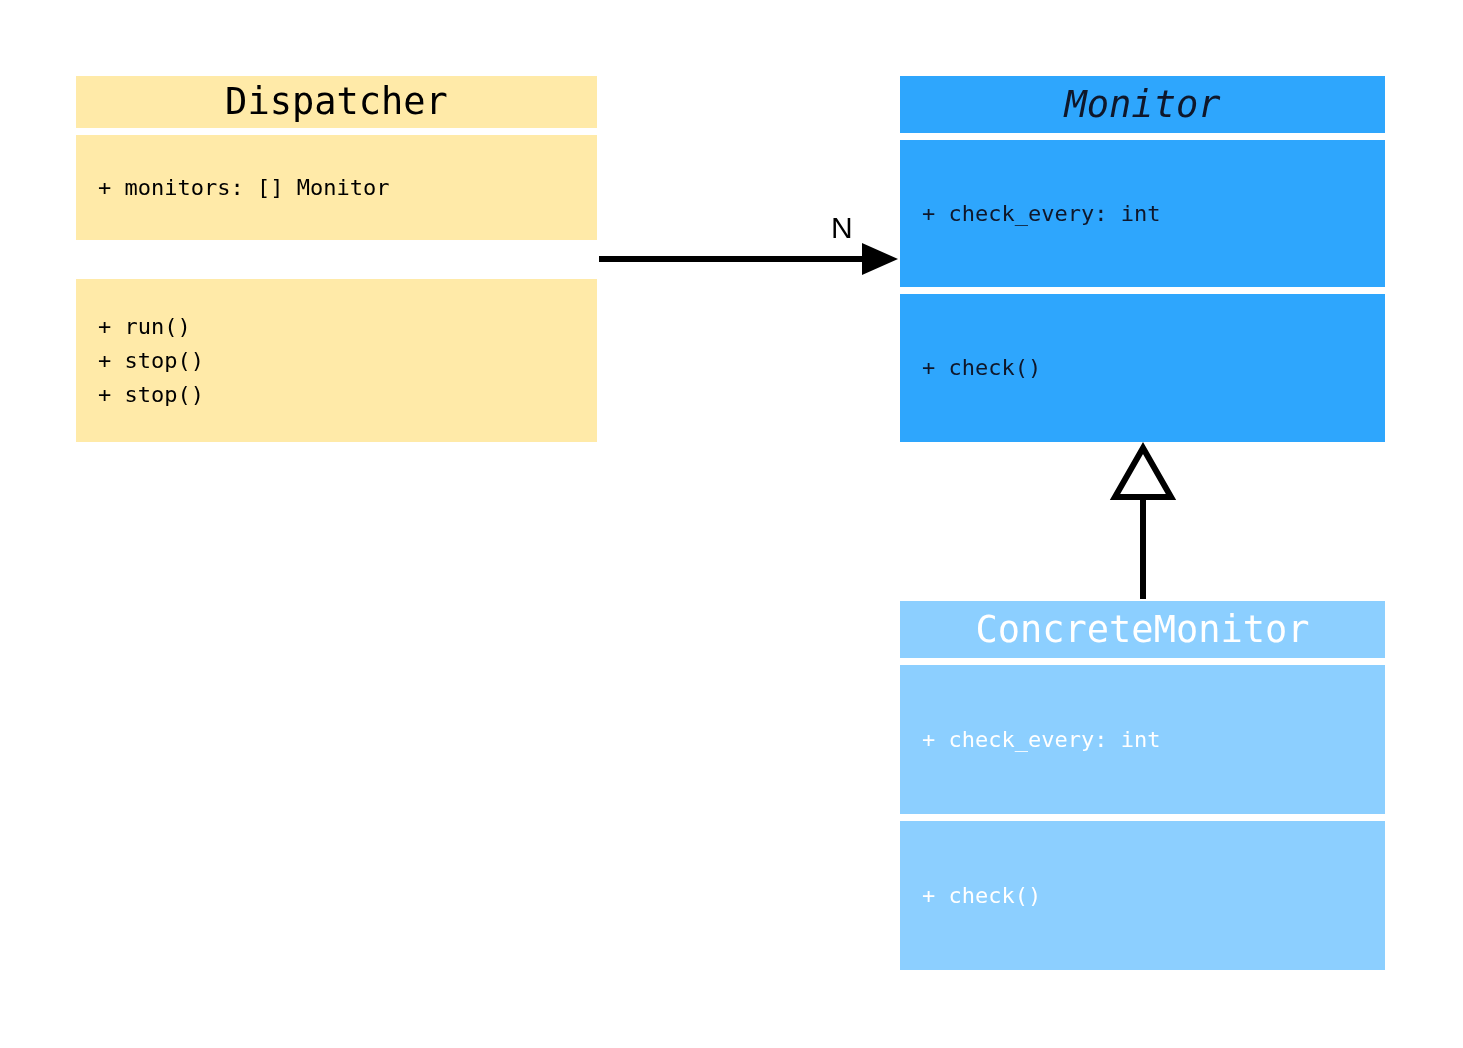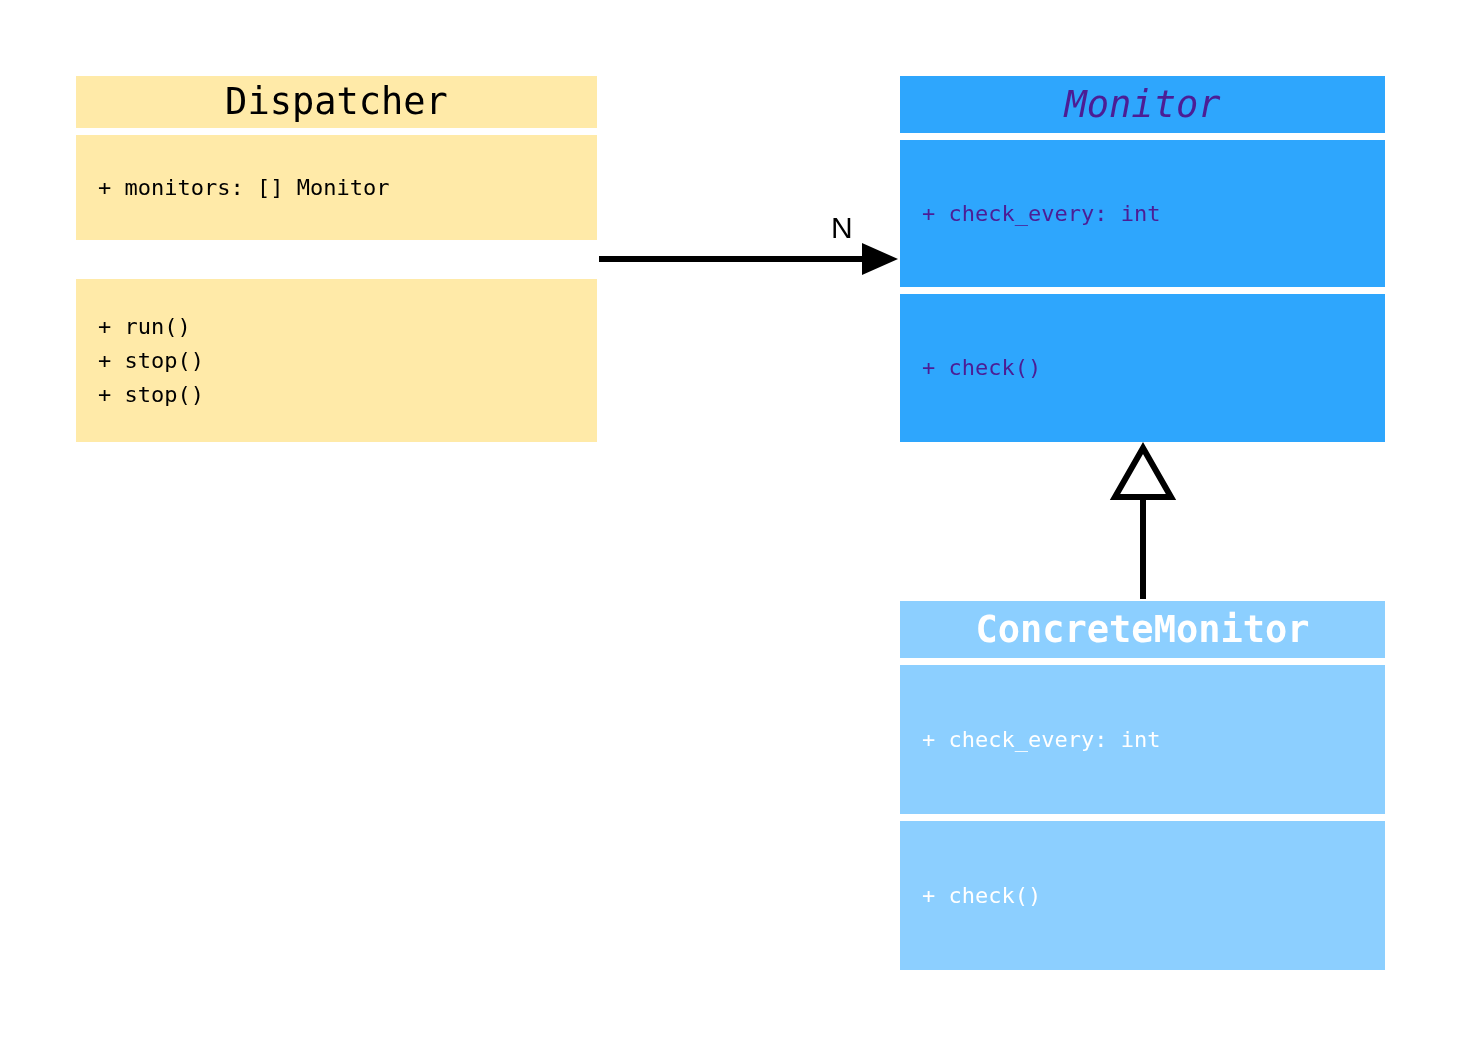--- a/index.html
+++ b/index.html
@@ -64,21 +64,21 @@
   }
 
   
   .theme-yellow .compartment { background: #ffeaa8; }
   .theme-yellow .class-title,
   .theme-yellow .member { color: #000000; }
 
   
   .theme-blue .compartment { background: #2ea6fd; }
   .theme-blue .class-title,
-  .theme-blue .member { color: #4c1d95; }
+  .theme-blue .member { color: #0f172a; }
 
   
   .theme-lightblue .compartment { background: #8ccfff; }
   .theme-lightblue .class-title,
   .theme-lightblue .member { color: #ffffff; }
 
   
   .connector-svg {
     position: absolute;
     left: 0;
@@ -138,21 +138,21 @@
 
     <div class="compartment methods" style="height:148px;">
       <div class="member-list">
         <span class="member">+ check()</span>
       </div>
     </div>
   </div>
 
   <div class="uml-class theme-lightblue" style="left:900px; top:601px; width:485px; height:369px;">
 
-    <div class="compartment header" style="height:57px;font-weight:bold;">
+    <div class="compartment header" style="height:57px;">
       <span class="class-title">ConcreteMonitor</span>
     </div>
 
     <div class="compartment attributes" style="height:149px;">
       <div class="member-list">
         <span class="member">+ check_every: int</span>
       </div>
     </div>
 
     <div class="compartment methods" style="height:149px;">

